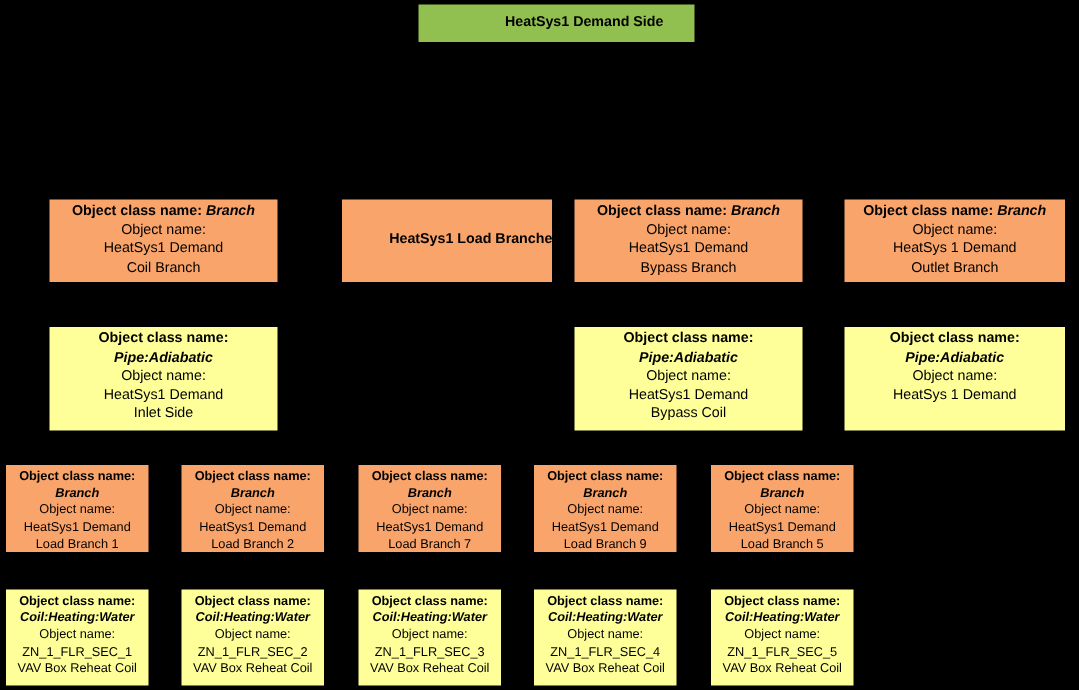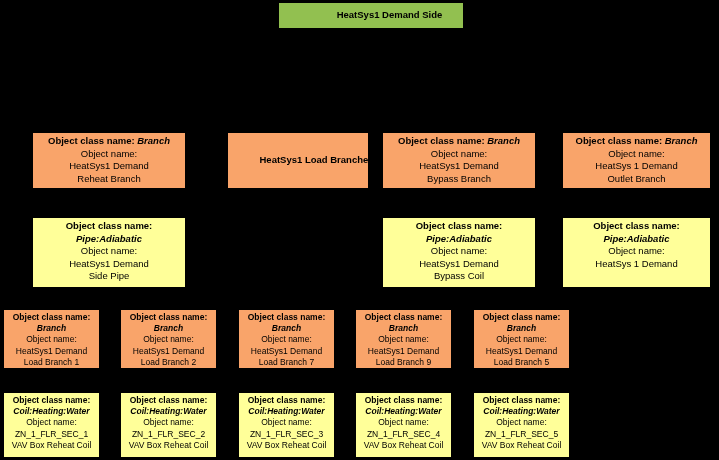--- a/index.html
+++ b/index.html
@@ -40,21 +40,21 @@
 <body>
 
 <div id="diagram-canvas" style="width: 719px; height: 460px; background: rgb(0, 0, 0);">
     <div class="node md center" style="left: 279px; top: 3px; width: 184px; height: 25px; background: rgb(146, 192, 80); color: rgb(0, 0, 0);">
       <div class="line"><span style="font-weight: bold;">HeatSys1 Demand Side</span></div>
     </div>
     <div class="node md" style="left: 33px; top: 133px; width: 152px; height: 55px; background: rgb(249, 164, 106); color: rgb(0, 0, 0);">
       <div class="line"><span style="font-weight: bold;">Object class name: </span><span style="font-weight: bold; font-style: italic;">Branch</span></div>
       <div class="line"><span>Object name:</span></div>
       <div class="line"><span>HeatSys1 Demand</span></div>
-      <div class="line"><span>Reheat Branch</span></div>
+      <div class="line"><span>Coil Branch</span></div>
     </div>
     <div class="node md center" style="left: 228px; top: 133px; width: 140px; height: 55px; background: rgb(249, 164, 106); color: rgb(0, 0, 0);">
       <div class="line"><span style="font-weight: bold;">HeatSys1 Load Branches</span></div>
     </div>
     <div class="node md" style="left: 383px; top: 133px; width: 152px; height: 55px; background: rgb(249, 164, 106); color: rgb(0, 0, 0);">
       <div class="line"><span style="font-weight: bold;">Object class name: </span><span style="font-weight: bold; font-style: italic;">Branch</span></div>
       <div class="line"><span>Object name:</span></div>
       <div class="line"><span>HeatSys1 Demand</span></div>
       <div class="line"><span>Bypass Branch</span></div>
     </div>
@@ -62,21 +62,21 @@
       <div class="line"><span style="font-weight: bold;">Object class name: </span><span style="font-weight: bold; font-style: italic;">Branch</span></div>
       <div class="line"><span>Object name:</span></div>
       <div class="line"><span>HeatSys 1 Demand</span></div>
       <div class="line"><span>Outlet Branch</span></div>
     </div>
     <div class="node md" style="left: 33px; top: 218px; width: 152px; height: 69px; background: rgb(255, 255, 153); color: rgb(0, 0, 0);">
       <div class="line"><span style="font-weight: bold;">Object class name:</span></div>
       <div class="line"><span style="font-weight: bold; font-style: italic;">Pipe:Adiabatic</span></div>
       <div class="line"><span>Object name:</span></div>
       <div class="line"><span>HeatSys1 Demand</span></div>
-      <div class="line"><span>Side Pipe</span></div>
+      <div class="line"><span>Inlet Side</span></div>
     </div>
     <div class="node md" style="left: 383px; top: 218px; width: 152px; height: 69px; background: rgb(255, 255, 153); color: rgb(0, 0, 0);">
       <div class="line"><span style="font-weight: bold;">Object class name:</span></div>
       <div class="line"><span style="font-weight: bold; font-style: italic;">Pipe:Adiabatic</span></div>
       <div class="line"><span>Object name:</span></div>
       <div class="line"><span>HeatSys1 Demand</span></div>
       <div class="line"><span>Bypass Coil</span></div>
     </div>
     <div class="node md" style="left: 563px; top: 218px; width: 147px; height: 69px; background: rgb(255, 255, 153); color: rgb(0, 0, 0);">
       <div class="line"><span style="font-weight: bold;">Object class name:</span></div>

